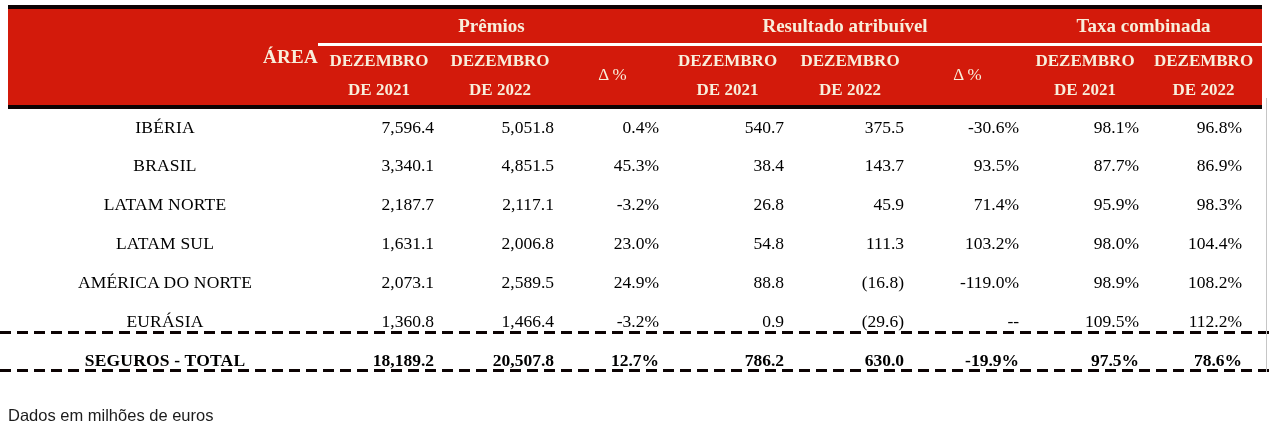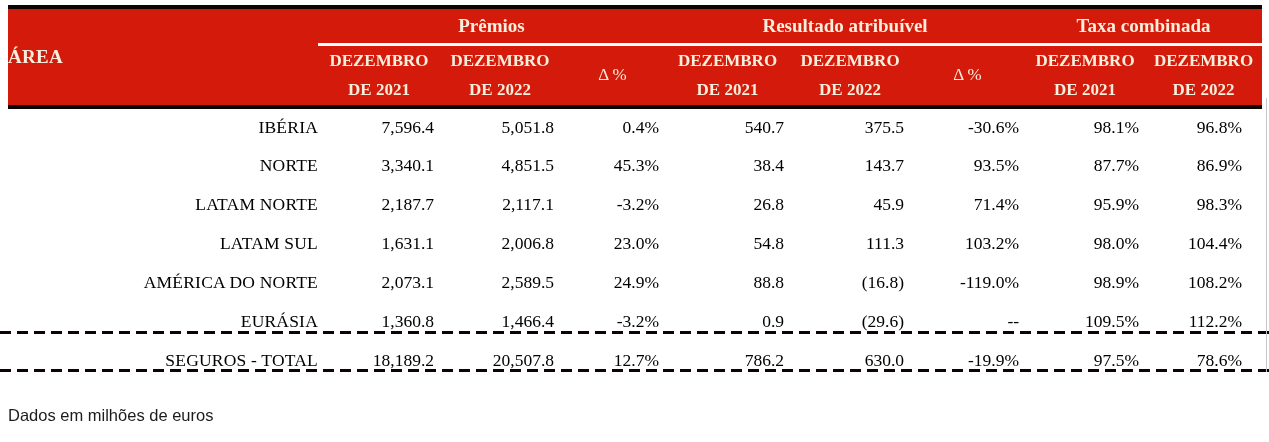--- a/index.html
+++ b/index.html
@@ -21,44 +21,44 @@
   }
   thead th{
     background:var(--header-bg);
     color:var(--header-text);
     vertical-align:middle;
     font-weight:bold;
   }
   th.area-th{
     border-top:4px solid var(--border-black);
     border-bottom:4px solid var(--border-black);
-    font-size:15px;letter-spacing:.3px;text-align:left;
+    font-size:15px;letter-spacing:.3px;text-align:right;
   }
   tr.group-row th{height:37px;font-size:19px;}
   tr.group-row th.grp{
     border-top:4px solid var(--border-black);
     border-bottom:3px solid var(--line-white);
     text-align:center;
   }
   tr.sub-row th{
     height:52px;
     border-bottom:4px solid var(--border-black);
     font-size:17px;line-height:1.75;
     white-space:pre-line;text-align:center;
   }
   tr.sub-row th.delta{font-size:17px;font-weight:400;white-space:normal;}
 
   tbody td{
     height:39px;font-size:17.5px;
     text-align:right;padding-right:6px;
     vertical-align:middle;background:#fff;
   }
-  tbody td.area{text-align:right;padding-left:4px;padding-right:0;letter-spacing:.2px;}
+  tbody td.area{text-align:center;padding-left:4px;padding-right:0;letter-spacing:.2px;}
   tbody td.lastcol{padding-right:20px;}
-  tr.total-row td{font-weight:normal;}
+  tr.total-row td{font-weight:bold;}
 
   .dash-line{
     position:absolute;left:0;width:1269px;height:3px;
     background:repeating-linear-gradient(90deg,var(--border-black) 0 11px,transparent 11px 17px);
   }
   .dash-top{top:331px;}
   .dash-bottom{top:369px;}
 
   .right-edge{
     position:absolute;right:2px;top:98px;height:274px;width:1px;
@@ -118,21 +118,21 @@
         <td>7,596.4</td>
         <td>5,051.8</td>
         <td>0.4%</td>
         <td>540.7</td>
         <td>375.5</td>
         <td>-30.6%</td>
         <td>98.1%</td>
         <td class="lastcol">96.8%</td>
       </tr>
       <tr>
-        <td class="area">NORTE</td>
+        <td class="area">BRASIL</td>
         <td>3,340.1</td>
         <td>4,851.5</td>
         <td>45.3%</td>
         <td>38.4</td>
         <td>143.7</td>
         <td>93.5%</td>
         <td>87.7%</td>
         <td class="lastcol">86.9%</td>
       </tr>
       <tr>

